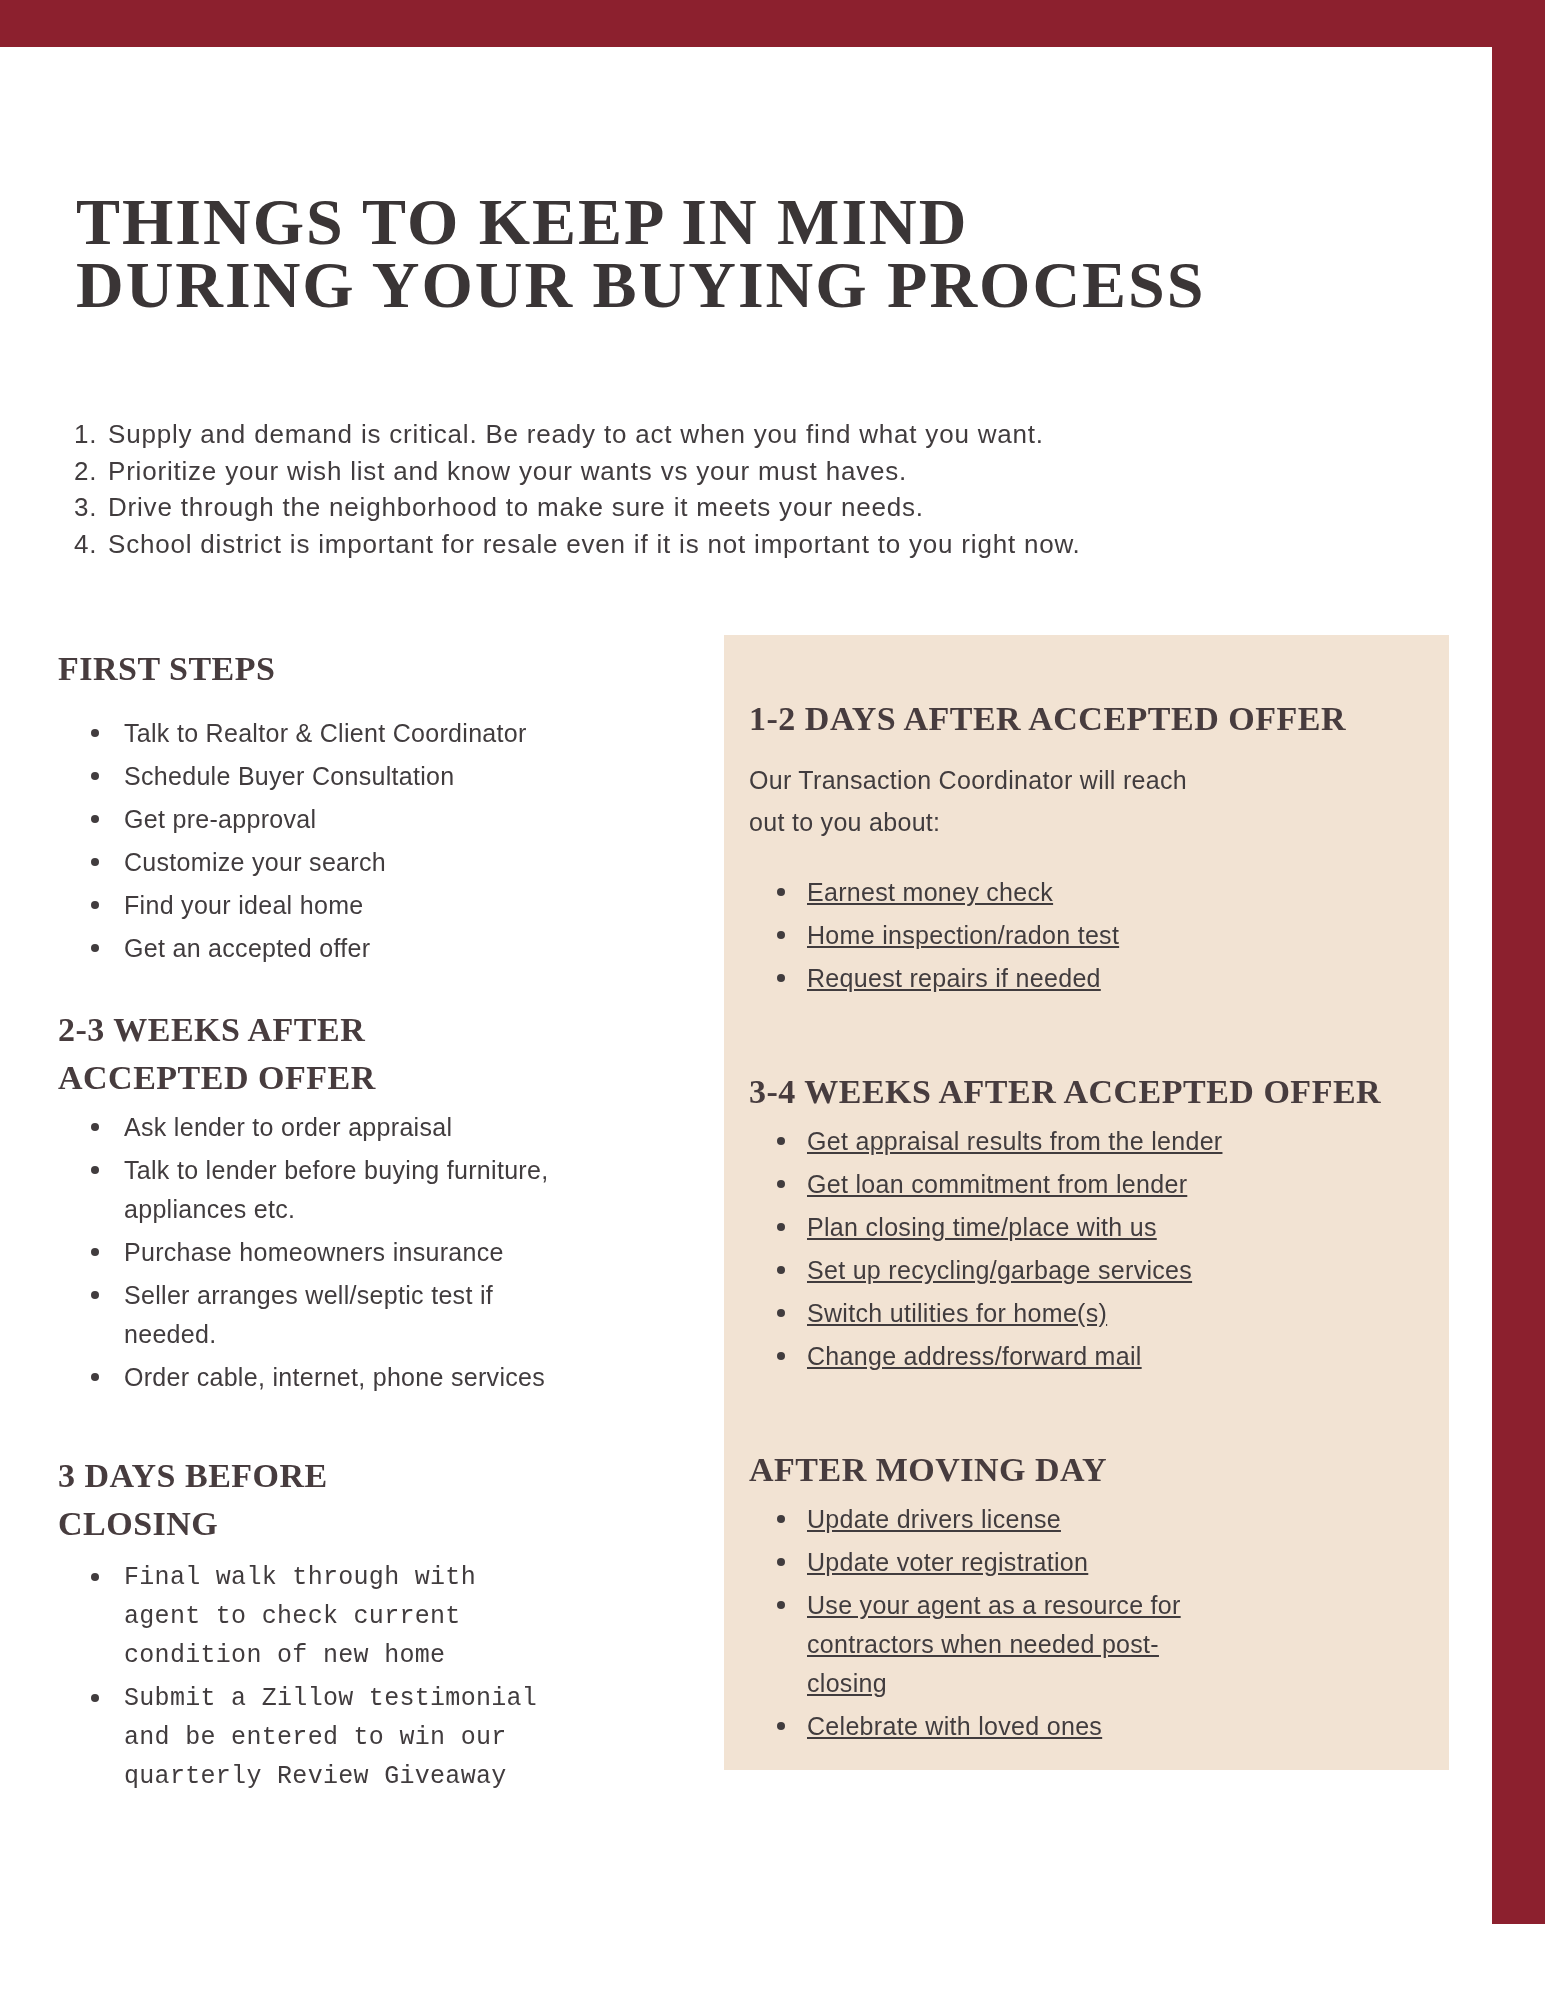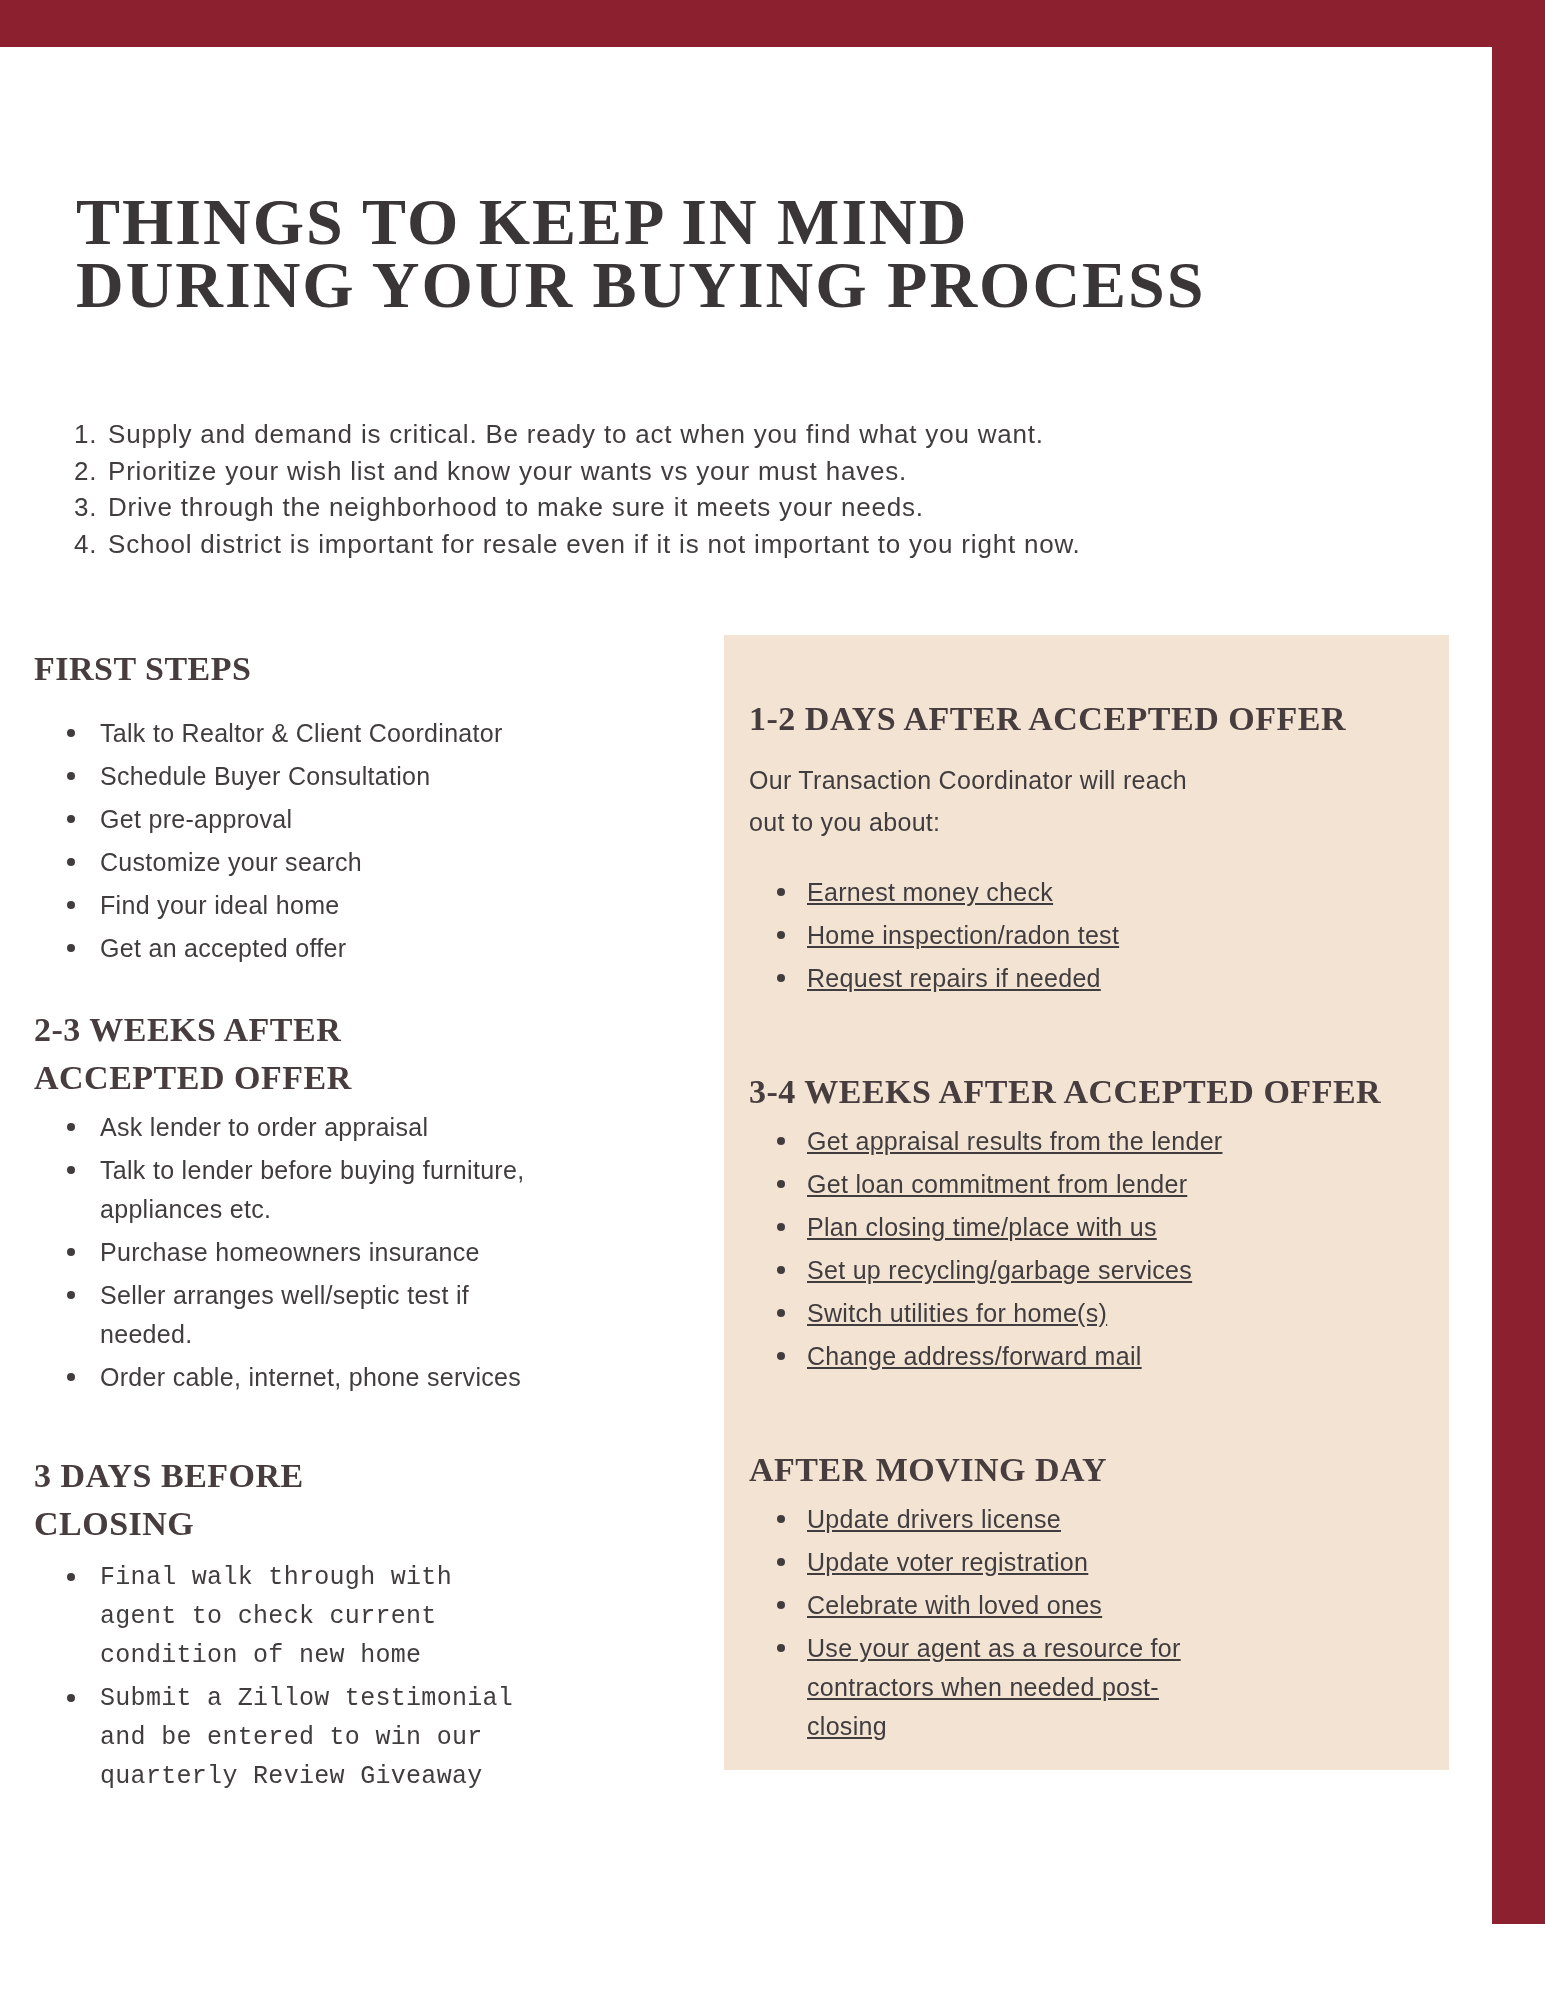--- a/index.html
+++ b/index.html
@@ -57,21 +57,21 @@
     font-size:25px;line-height:39px;letter-spacing:0.3px;
     color:var(--body);
   }
   .bullets li{position:relative;padding-left:58px;margin-bottom:4px;}
   .bullets li::before{
     content:"";position:absolute;left:25px;top:15px;
     width:8px;height:8px;border-radius:50%;background:var(--body);
   }
 
   
-  .col-left{position:absolute;left:34px;top:645px;width:510px;}
+  .col-left{position:absolute;left:58px;top:645px;width:510px;}
   .col-left .sec-heading{max-width:390px;}
   .col-left .bullets{margin-top:21px;}
   .col-left .section-2{margin-top:38px;}
   .col-left .section-2 .bullets{margin-top:6px;}
   .col-left .section-3{margin-top:55px;}
   .col-left .section-3 .bullets{margin-top:10px;font-family:Liberation Mono, monospace;}
 
   
   .panel{
     position:absolute;left:724px;top:635px;width:725px;height:1135px;
@@ -175,18 +175,18 @@
           <li>Set up recycling/garbage services</li>
           <li>Switch utilities for home(s)</li>
           <li>Change address/forward mail</li>
         </ul>
       </section>
       <section class="section section-3">
         <h2 class="sec-heading">AFTER MOVING DAY</h2>
         <ul class="bullets">
           <li>Update drivers license</li>
           <li>Update voter registration</li>
+          <li>Use your agent as a resource for contractors when needed post-closing</li>
           <li>Celebrate with loved ones</li>
-          <li>Use your agent as a resource for contractors when needed post-closing</li>
         </ul>
       </section>
     </div>
 </div>
 
 </body></html>

